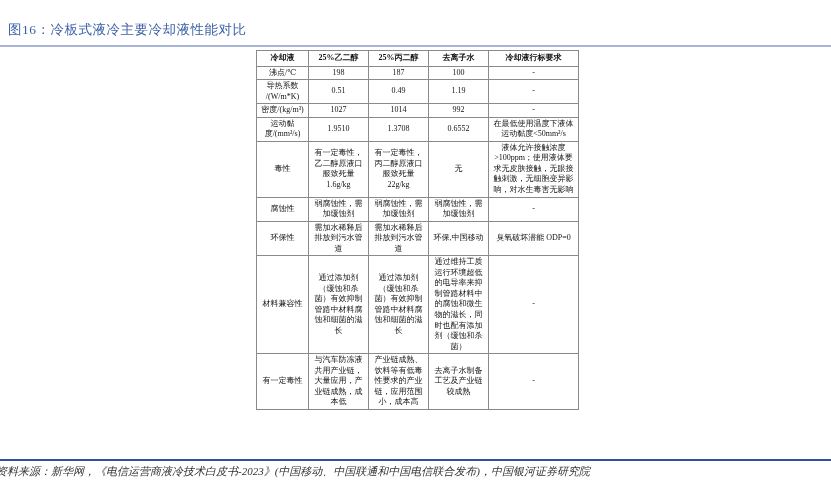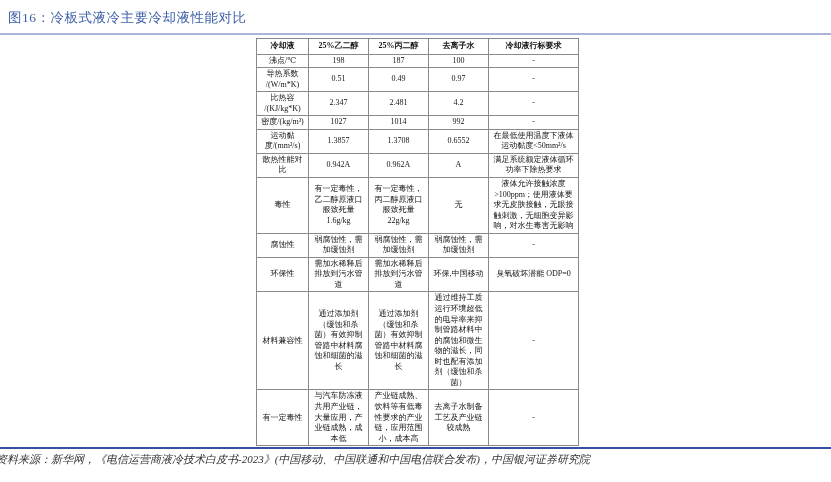--- a/index.html
+++ b/index.html
@@ -4,21 +4,21 @@
 <style>
   html, body { margin: 0; padding: 0; }
   body {
     width: 831px; height: 482px;
     background: #ffffff;
     position: relative;
     overflow: hidden;
     font-family: "Liberation Serif", "DejaVu Serif", serif;
     color: #111;
   }
-  .page { position: absolute; inset: 0; }
+  .page { position: absolute; inset: 0; margin-top: 12px; }
 
   .figure-title {
     position: absolute;
     left: 8px; top: 9px;
     font-size: 13.5px;
     letter-spacing: 0.5px;
     color: #3b5fa6;
     white-space: nowrap;
   }
   .rule-top {
@@ -103,51 +103,36 @@
             <td>198</td>
             <td>187</td>
             <td>100</td>
             <td>-</td>
           </tr>
           <tr>
             <td class="rowlabel">导热系数
 /(W/m*K)</td>
             <td>0.51</td>
             <td>0.49</td>
-            <td>0.97</td>
-            <td>-</td>
-          </tr>
-          <tr>
-            <td class="rowlabel">比热容
-/(KJ/kg*K)</td>
-            <td>2.347</td>
-            <td>2.481</td>
-            <td>4.2</td>
+            <td>1.19</td>
             <td>-</td>
           </tr>
           <tr>
             <td class="rowlabel">密度/(kg/m³)</td>
             <td>1027</td>
             <td>1014</td>
             <td>992</td>
             <td>-</td>
           </tr>
           <tr>
             <td class="rowlabel">运动黏度/(mm²/s)</td>
-            <td>1.3857</td>
+            <td>1.9510</td>
             <td>1.3708</td>
             <td>0.6552</td>
             <td>在最低使用温度下液体运动黏度&lt;50mm²/s</td>
-          </tr>
-          <tr>
-            <td class="rowlabel">散热性能对比</td>
-            <td>0.942A</td>
-            <td>0.962A</td>
-            <td>A</td>
-            <td>满足系统额定液体循环功率下除热要求</td>
           </tr>
           <tr>
             <td class="rowlabel">毒性</td>
             <td>有一定毒性，乙二醇原液口服致死量 1.6g/kg</td>
             <td>有一定毒性，丙二醇原液口服致死量 22g/kg</td>
             <td>无</td>
             <td>液体允许接触浓度&gt;100ppm；使用液体要求无皮肤接触，无眼接触刺激，无细胞变异影响，对水生毒害无影响</td>
           </tr>
           <tr>
             <td class="rowlabel">腐蚀性</td>

